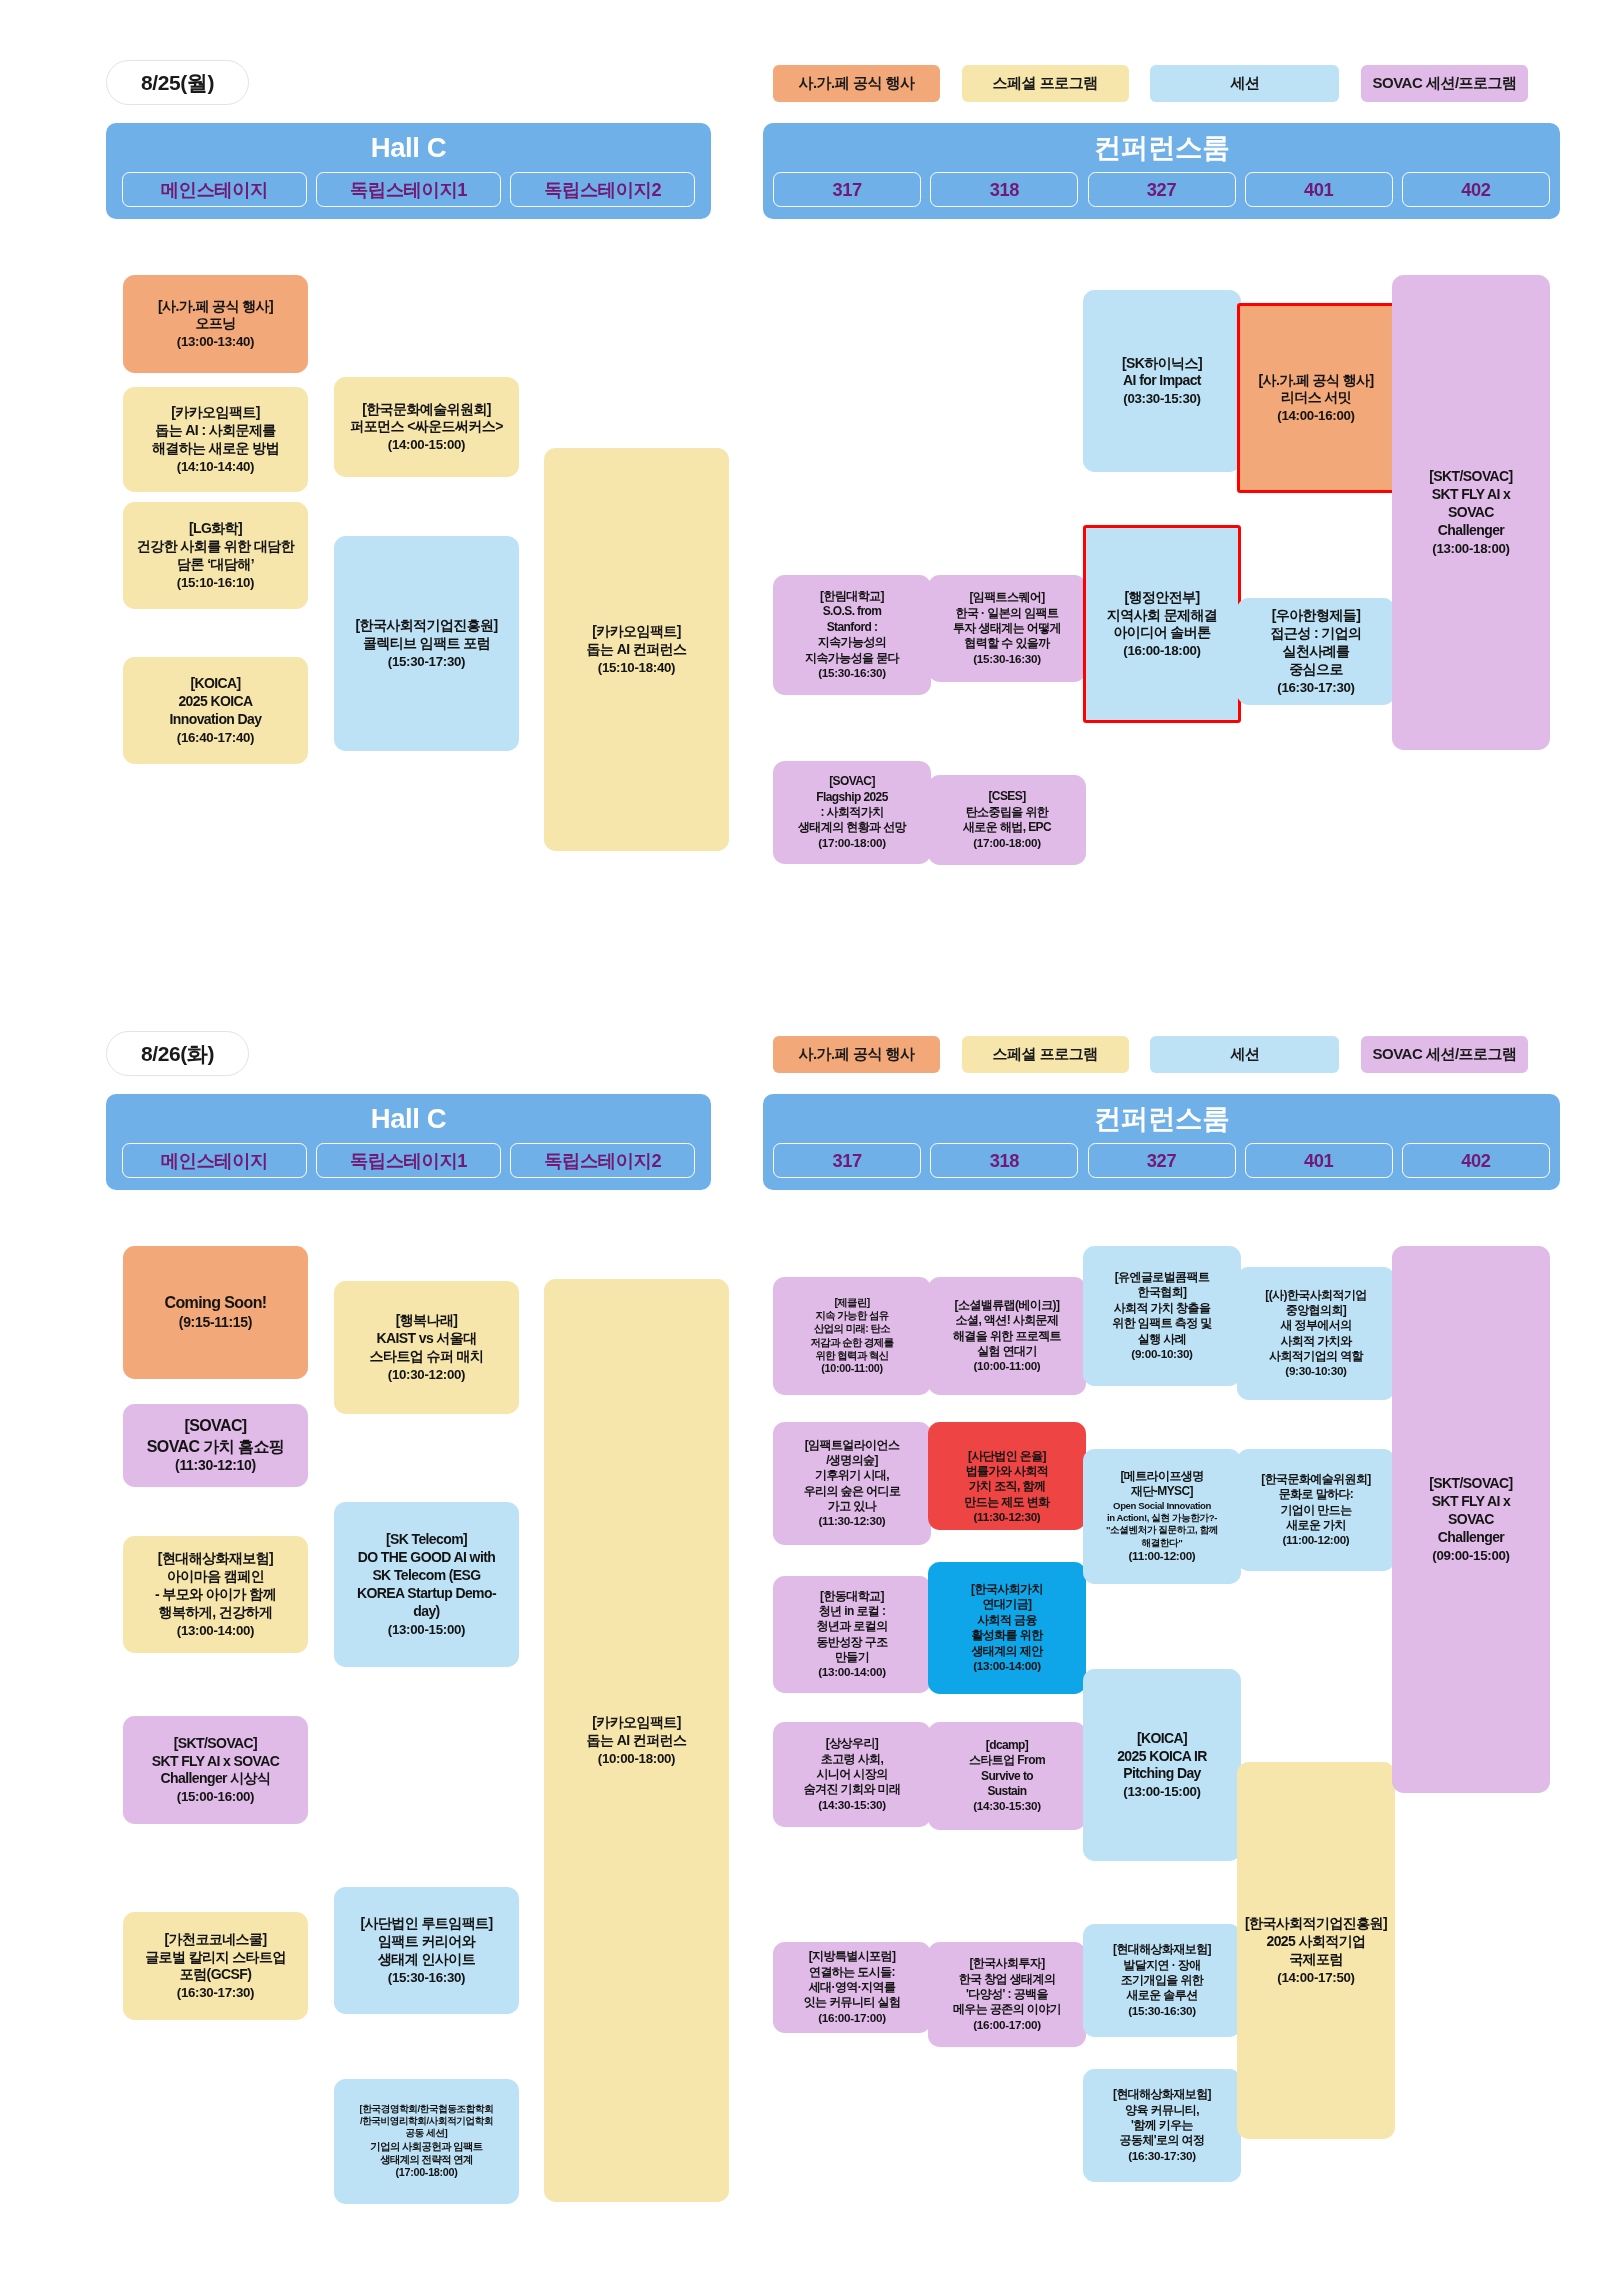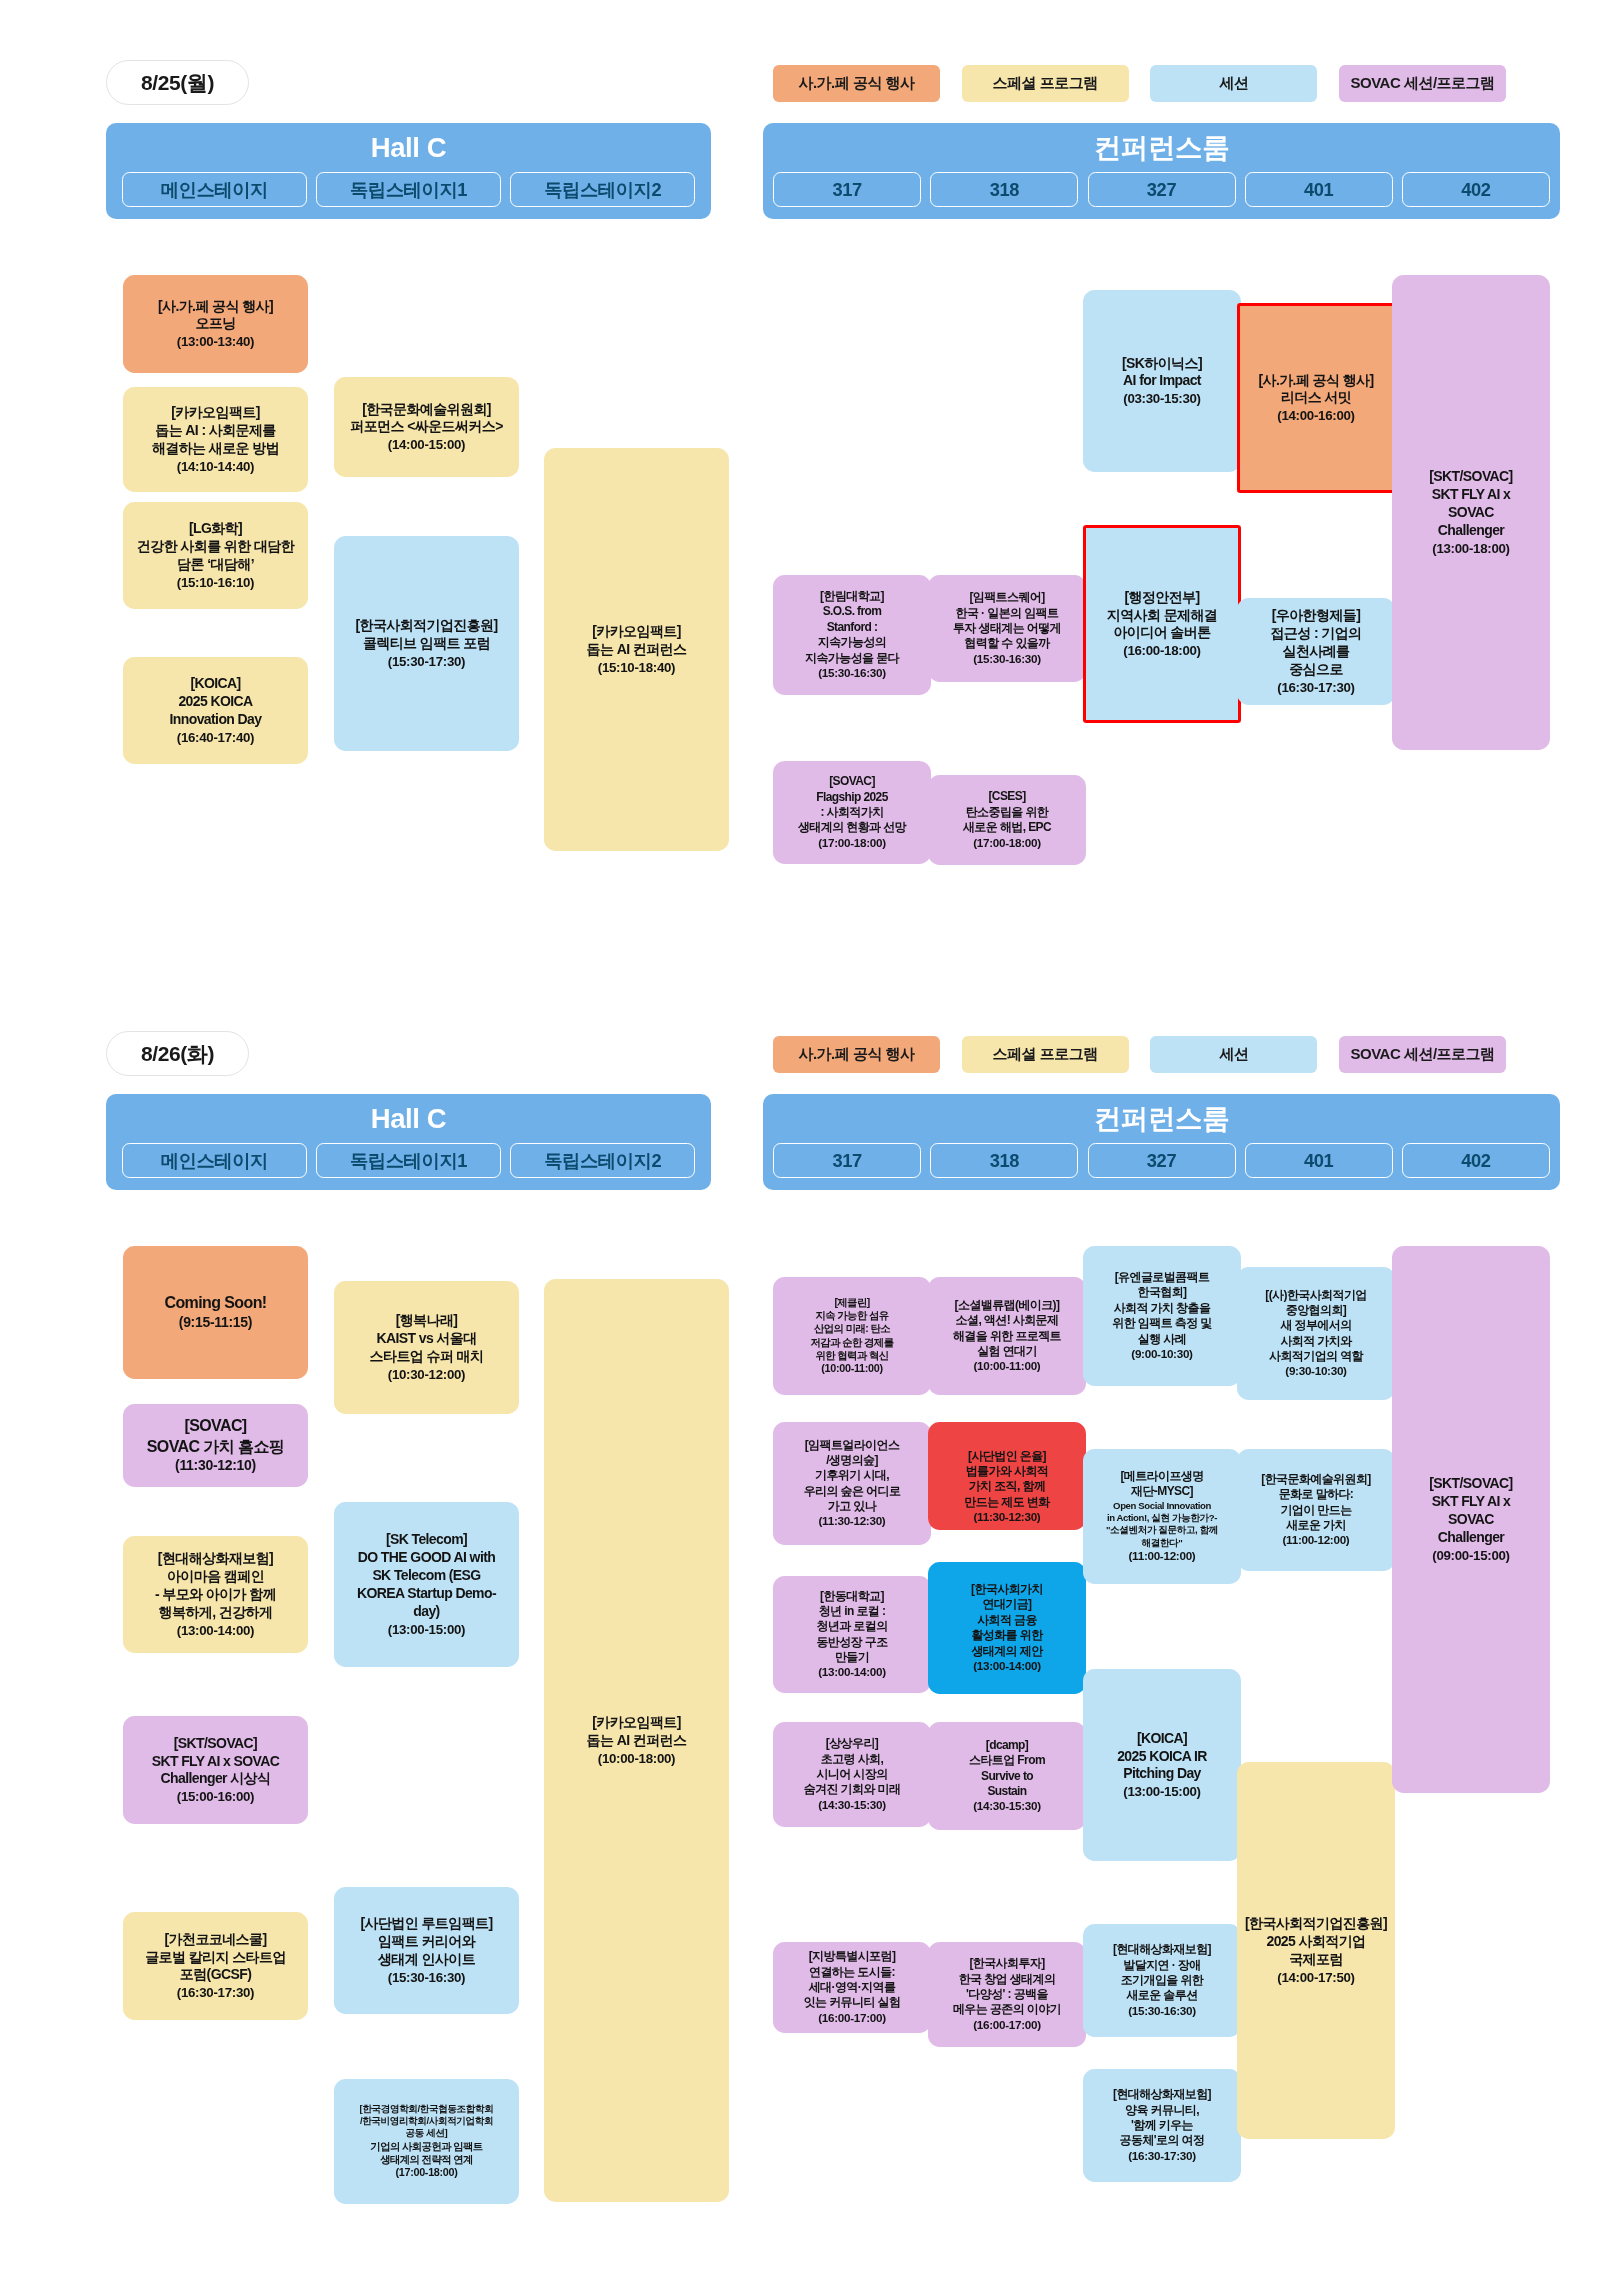--- a/index.html
+++ b/index.html
@@ -47,21 +47,21 @@
     align-items: center;
     justify-content: center;
     font-size: 15px;
     font-weight: 700;
     color: #1a1a1a;
     letter-spacing: -0.5px;
     padding: 0 6px;
   }
   .lg-w1 { width: 167px; }
   .lg-w2 { width: 167px; }
-  .lg-w3 { width: 167px; }
+  .lg-w3 { width: 189px; }
   .lg-w4 { width: 167px; }
 
   
   .venue {
     position: absolute;
     background: #6fb0e8;
     border-radius: 10px;
     padding: 8.3px 10px 11.7px 10px;
   }
   .venue-title {
@@ -74,21 +74,21 @@
     margin-bottom: 6.7px;
   }
   .venue-rooms { display: flex; gap: 9.2px; justify-content: center; }
   .room-chip {
     border: 1.7px solid #ffffff;
     border-radius: 7.5px;
     height: 35px;
     display: flex;
     align-items: center;
     justify-content: center;
-    color: #0c4a6e;
+    color: #701a75;
     font-size: 18.3px;
     font-weight: 600;
     letter-spacing: -0.4px;
   }
 
   
   .card {
     position: absolute;
     border-radius: 11.7px;
     display: flex;

